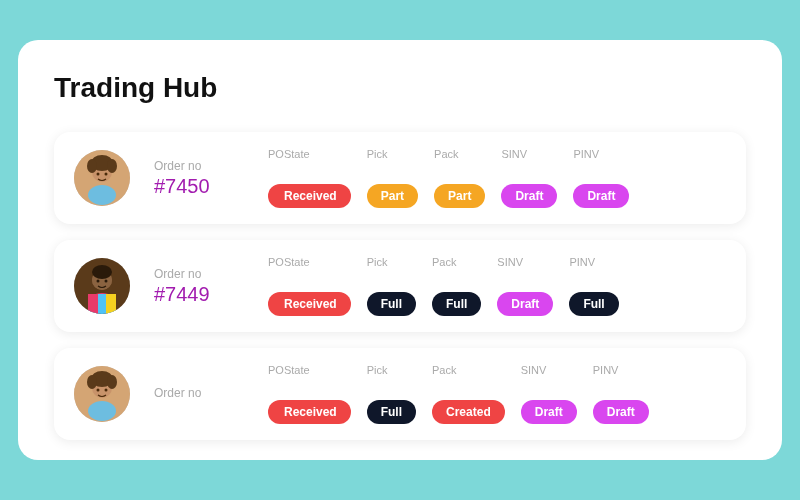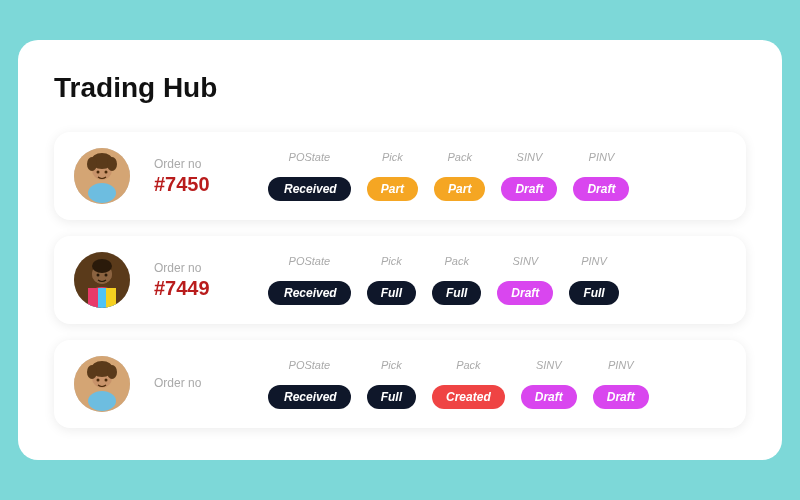--- a/index.html
+++ b/index.html
@@ -58,56 +58,55 @@
 
     .order-label {
       font-size: 12px;
       color: #aaaaaa;
       font-weight: 500;
       margin-bottom: 2px;
     }
 
     .order-number {
       font-size: 20px;
-      font-weight: 700;
-      color: #b91c1c;
+      font-weight: 400;
+      color: #a21caf;
     }
 
     .badges {
       display: flex;
       align-items: center;
       gap: 16px;
       flex: 1;
     }
 
     .badge-group {
       display: flex;
       flex-direction: column;
-      align-items: center;
-      gap: 14px;
-      font-style: italic;
+      align-items: flex-start;
+      gap: 24px;
     }
 
     .badge-label {
       font-size: 11px;
       color: #aaaaaa;
       font-weight: 500;
     }
 
     .badge {
       display: inline-block;
       padding: 5px 14px;
       border-radius: 20px;
       font-size: 12px;
       font-weight: 600;
       color: #ffffff;
       white-space: nowrap;
     }
 
-    .badge-received { background-color: #0f172a; padding-left: 16px; }
+    .badge-received { background-color: #ef4444; padding-left: 16px; }
     .badge-part-orange { background-color: #f5a623; }
     .badge-full-teal { background-color: #0f172a; }
     .badge-draft-blue { background-color: #d946ef; }
     .badge-created { background-color: #ef4444; }
 
     
   </style>
 </head>
 <body>
 

